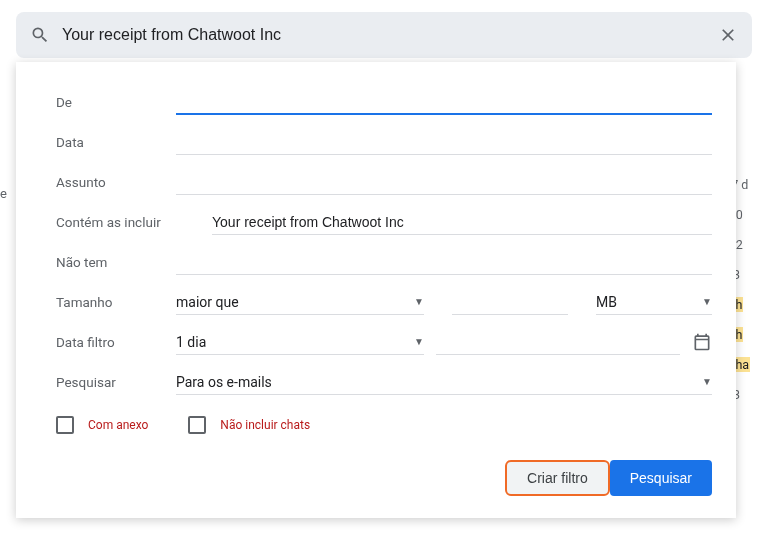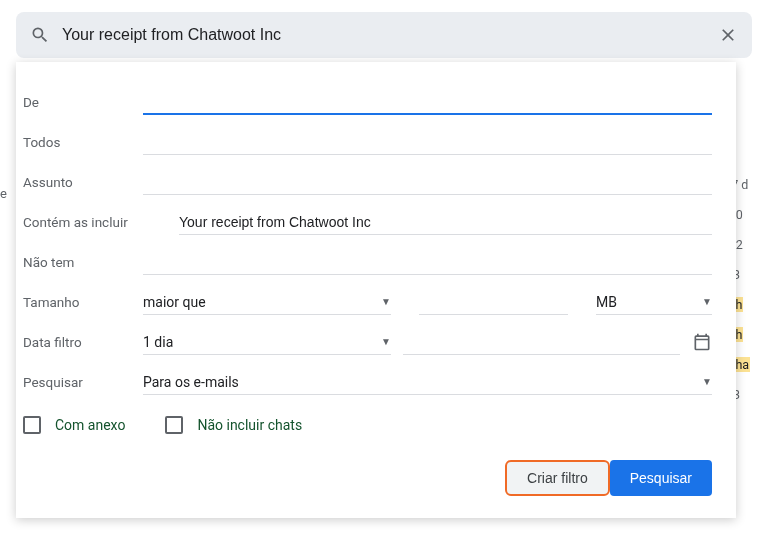--- a/index.html
+++ b/index.html
@@ -49,21 +49,21 @@
   }
 
   
   .panel {
     position: absolute;
     top: 62px;
     left: 16px;
     width: 720px;
     background: #fff;
     box-shadow: 0 2px 10px rgba(0,0,0,0.2);
-    padding: 20px 24px 22px 7px;
+    padding: 20px 24px 22px 40px;
     z-index: 10;
   }
   .row {
     display: flex;
     align-items: center;
     min-height: 40px;
   }
   .label {
     width: 120px;
     color: #5f6368;
@@ -128,21 +128,21 @@
     display: flex;
     align-items: center;
     gap: 14px;
     cursor: pointer;
   }
   .checkbox .box {
     width: 18px; height: 18px;
     border: 2px solid #5f6368;
     border-radius: 2px;
   }
-  .checkbox span { font-size: 14px; color: #14532d; }
+  .checkbox span { font-size: 12px; color: #b91c1c; }
 
   .actions {
     display: flex;
     justify-content: flex-end;
   }
   .btn {
     height: 36px;
     padding: 0 20px;
     border-radius: 4px;
     font-size: 14px;
@@ -218,21 +218,21 @@
 </div>
 
 <div class="panel">
 
   <div class="row">
     <div class="label">De</div>
     <div class="field"><input class="underline-input focus" style=""></div>
   </div>
 
   <div class="row">
-    <div class="label">Todos</div>
+    <div class="label">Data</div>
     <div class="field"><input class="underline-input" style=""></div>
   </div>
 
   <div class="row">
     <div class="label">Assunto</div>
     <div class="field"><input class="underline-input" style=""></div>
   </div>
 
   <div class="row">
     <div class="label" style="width:156px">Contém as incluir</div>

